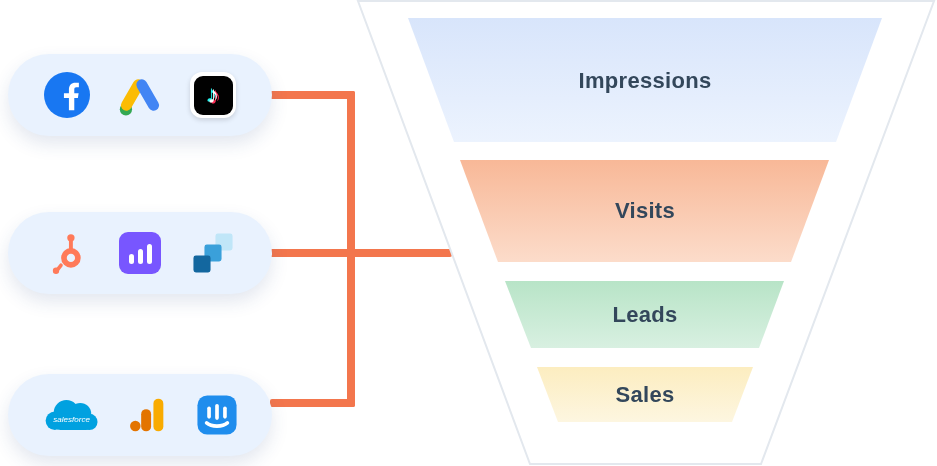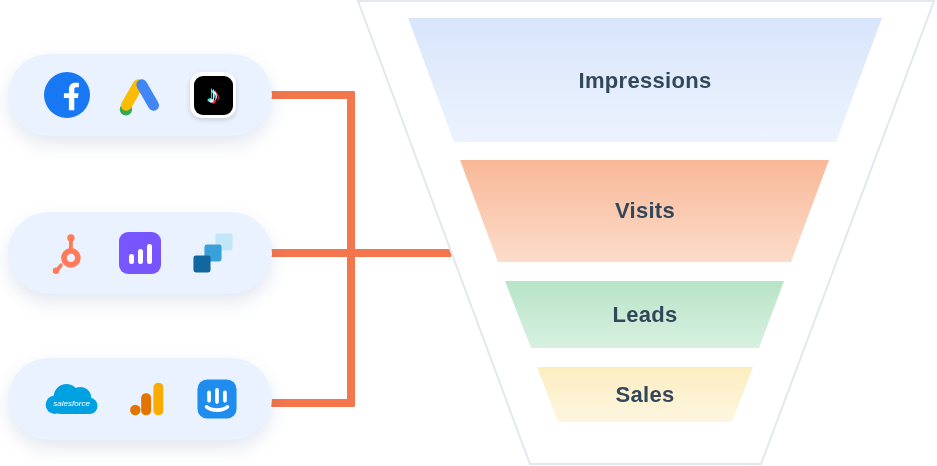--- a/index.html
+++ b/index.html
@@ -20,21 +20,21 @@
     border-radius: 41px;
     display: flex;
     align-items: center;
     justify-content: space-evenly;
     box-shadow: 0 8px 18px rgba(40,70,130,.13);
     z-index: 2;
     padding: 0 10px;
   }
   .pill-1 { top: 54px; }
   .pill-2 { top: 212px; }
-  .pill-3 { top: 358px; text-decoration: underline; }
+  .pill-3 { top: 374px; text-decoration: underline; }
   .icon {
     width: 48px; height: 48px;
     display: flex; align-items: center; justify-content: center;
     flex: 0 0 auto;
   }
   .icon svg { display: block; }
   .icon-wide { width: 62px; }
   
   .tiktok-tile {
     width: 46px; height: 46px;

